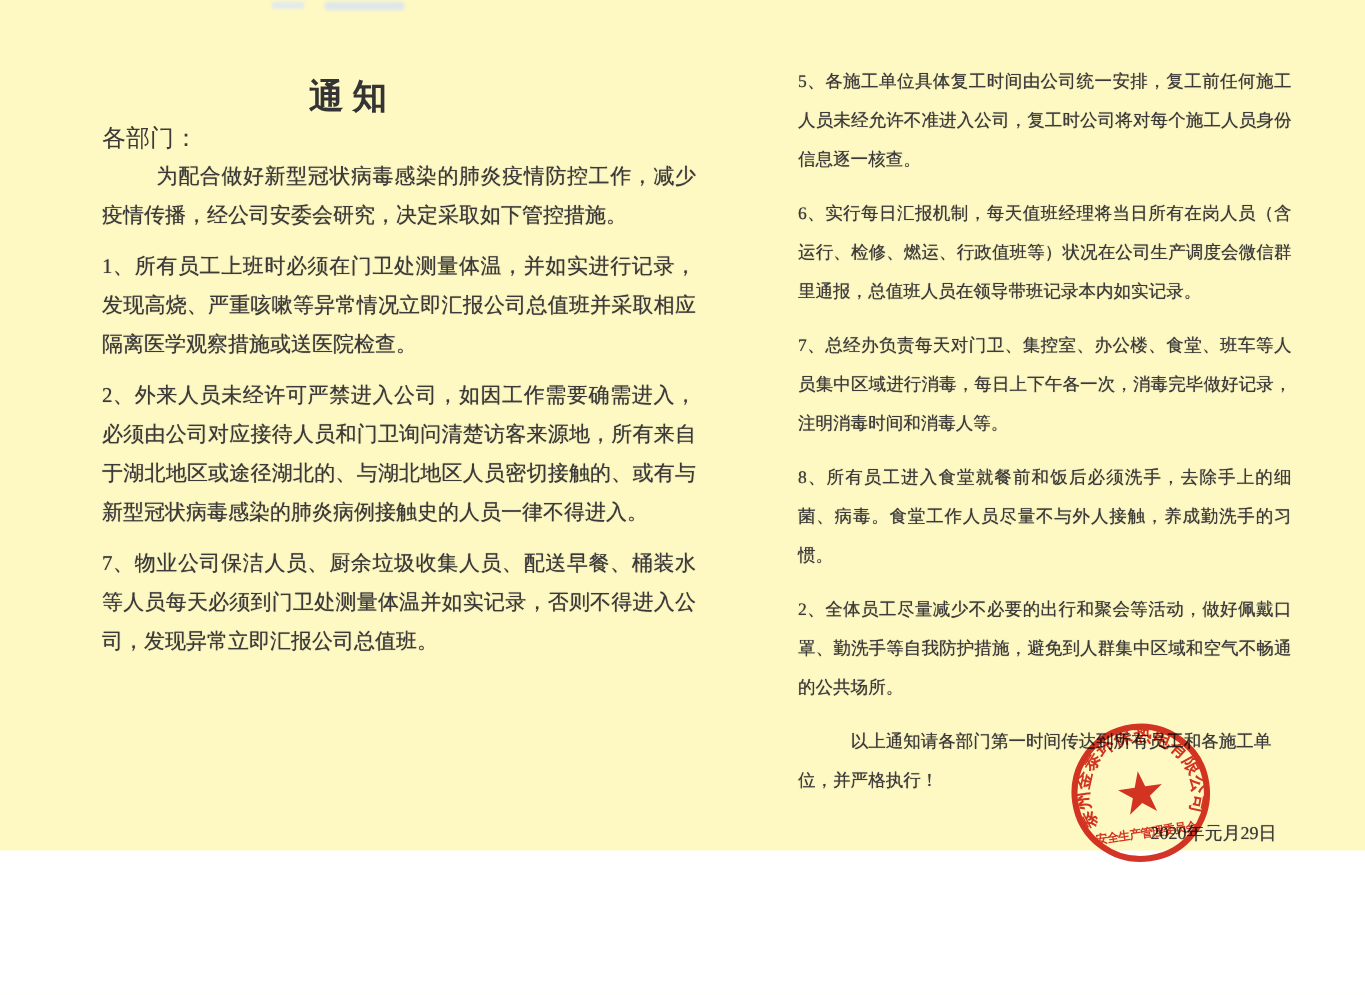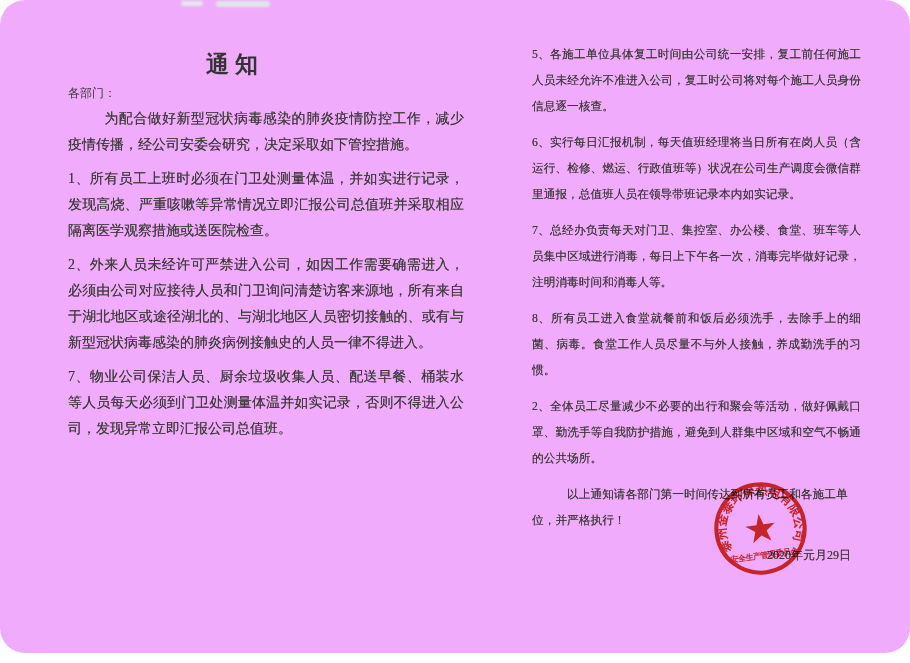--- a/index.html
+++ b/index.html
@@ -6,25 +6,24 @@
     margin: 0;
     padding: 0;
     background: #ffffff;
     width: 910px;
     height: 663px;
     overflow: hidden;
   }
   .page {
     position: relative;
     width: 910px;
-    height: 653px;
-    background: #f0abfc;
+    height: 567px;
+    background: #fef9c3;
     font-family: "Liberation Serif", "DejaVu Serif", serif;
     color: #3b3a38;
-    border-radius: 25px;
   }
   
   .smudge { position: absolute; border-radius: 3px; filter: blur(1px); }
   .smudge.s1 { left: 181px; top: 1px; width: 22px; height: 5px; background: #e3eaea; }
   .smudge.s2 { left: 216px; top: 1px; width: 54px; height: 6px; background: #dfe8e8; }
 
   .col { position: absolute; }
   .col p { margin: 0; }
 
   .col.left  { left: 68px;  top: 50px; width: 396px; }
@@ -34,21 +33,21 @@
     font-size: 23px;
     font-weight: bold;
     line-height: 30px;
     text-align: center;
     padding-right: 62px;
     margin: 0 0 8px 0;
     letter-spacing: 6px;
     color: #343434;
   }
   .salutation {
-    font-size: 12px;
+    font-size: 16px;
     line-height: 26px;
     margin: 0 0 4px 0;
   }
   .left .para {
     font-size: 14px;
     line-height: 26px;
     text-align: justify;
     margin: 0 0 8px 0;
     text-shadow: 0 0 0.6px rgba(64,62,60,0.75);
   }

